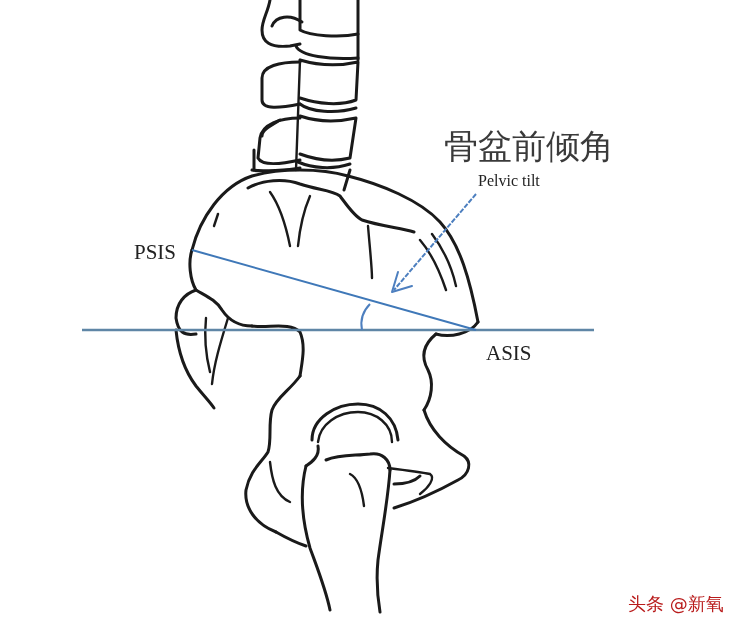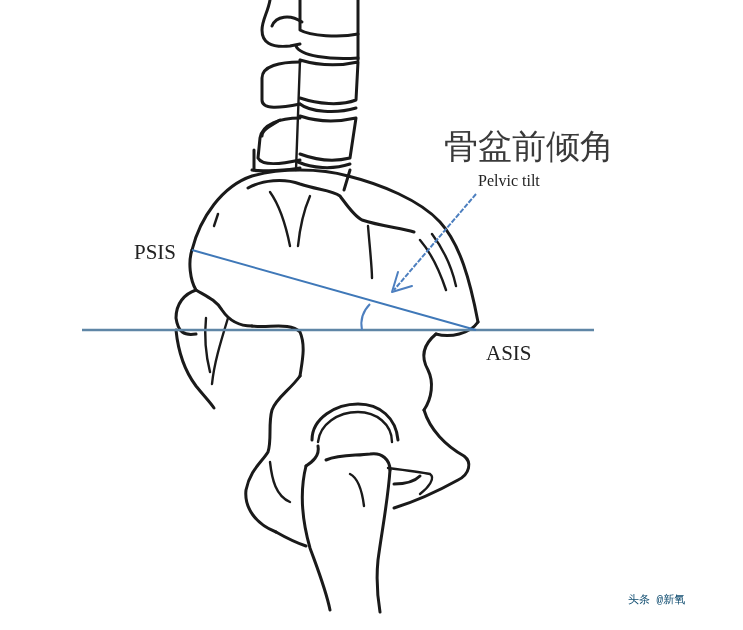--- a/index.html
+++ b/index.html
@@ -5,21 +5,21 @@
     html, body { margin: 0; padding: 0; background: #ffffff; }
     body { width: 743px; height: 630px; position: relative; overflow: hidden; }
     .canvas { position: absolute; left: 0; top: 0; width: 743px; height: 630px; }
     .lbl { position: absolute; white-space: nowrap; color: #222; }
     .serif { font-family: "Liberation Serif", "DejaVu Serif", serif; }
     .sans { font-family: "DejaVu Sans", "Liberation Sans", sans-serif; }
     #title-cn { left: 444px; top: 124px; font-size: 34px; color: #3a3a3a; letter-spacing: 0px; }
     #pelvic-tilt { left: 478px; top: 172px; font-size: 16px; }
     #psis { left: 134px; top: 240px; font-size: 21px; font-family: Liberation Serif, serif; }
     #asis { left: 486px; top: 341px; font-size: 21px; }
-    #watermark { left: 628px; top: 592px; font-size: 11px; color: #0c4a6e; font-family: Liberation Mono, monospace; }
+    #watermark { left: 628px; top: 592px; font-size: 18px; color: #b91c1c; }
     svg .bone { fill: none; stroke: #1a1a1a; stroke-width: 3; stroke-linecap: round; stroke-linejoin: round; }
     svg .thin { fill: none; stroke: #1a1a1a; stroke-width: 2.4; stroke-linecap: round; }
   </style>
 </head>
 <body>
 
 <div class="canvas">
   <svg width="743" height="630" viewBox="0 0 743 630" xmlns="http://www.w3.org/2000/svg">
 
     <g>

